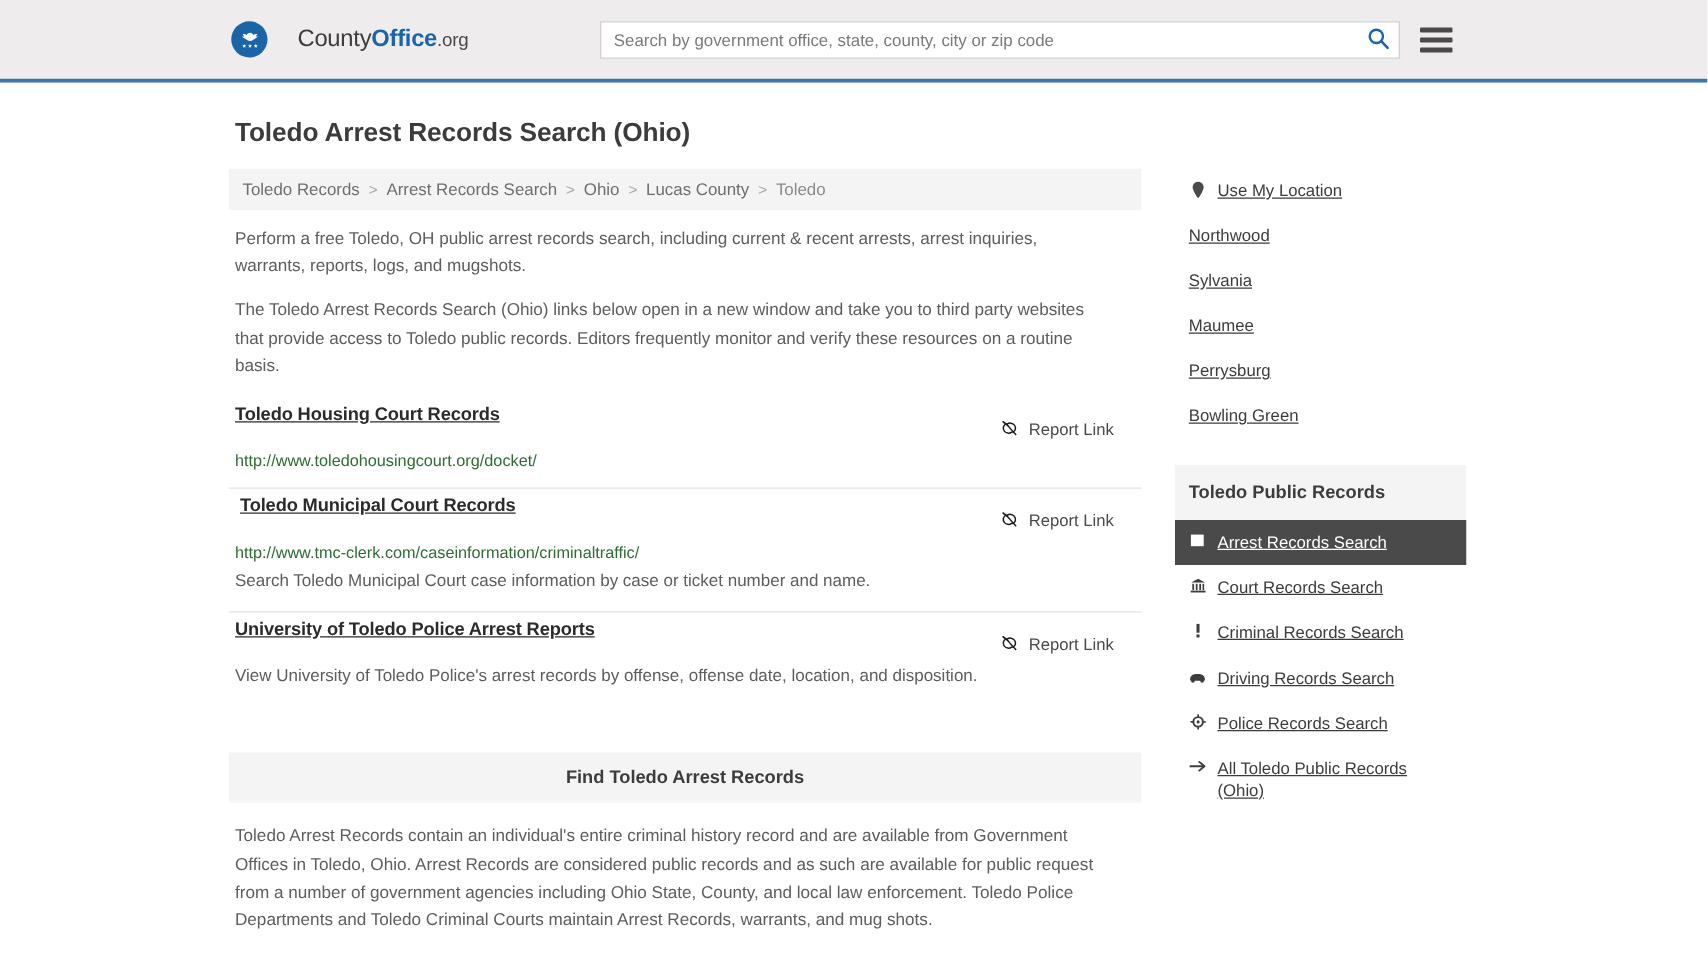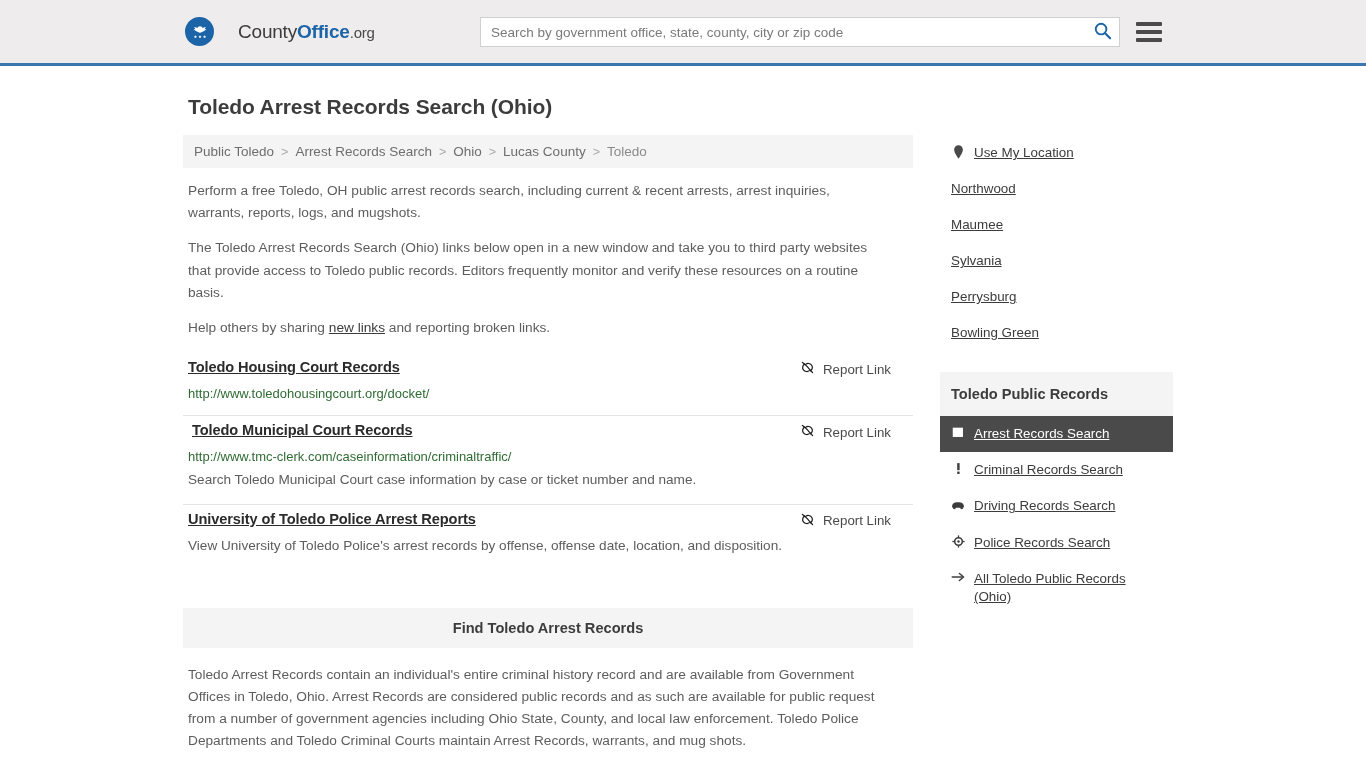--- a/index.html
+++ b/index.html
@@ -188,21 +188,21 @@
   .result.indented .result-title { margin-left: 9px; }
   .report-link {
     display: flex;
     align-items: center;
     gap: 8px;
     font-size: 13.3px;
     color: #4a4a4a;
     text-decoration: none;
     white-space: nowrap;
     margin-right: 22px;
-    margin-top: 1px;
+    margin-top: 11px;
   }
   .result-url {
     display: block;
     font-size: 13px;
     color: #2f6b33;
     margin: 8px 0 0 5px;
     text-decoration: none;
   }
   .result-desc {
     font-size: 13.6px;
@@ -308,35 +308,34 @@
 
 <div class="page">
 
   <h1 class="page-title">Toledo Arrest Records Search (Ohio)</h1>
 
   <div class="columns">
 
     <div class="main-col">
 
       <nav class="breadcrumb">
-        <a class="crumb" href="#">Public Toledo</a>
+        <a class="crumb" href="#">Toledo Records</a>
         <span class="crumb-sep">&gt;</span>
         <a class="crumb" href="#">Arrest Records Search</a>
         <span class="crumb-sep">&gt;</span>
         <a class="crumb" href="#">Ohio</a>
         <span class="crumb-sep">&gt;</span>
         <a class="crumb" href="#">Lucas County</a>
         <span class="crumb-sep">&gt;</span>
         <span class="crumb current">Toledo</span>
       </nav>
 
       <div class="intro">
         <p>Perform a free Toledo, OH public arrest records search, including current &amp; recent arrests, arrest inquiries, warrants, reports, logs, and mugshots.</p>
         <p>The Toledo Arrest Records Search (Ohio) links below open in a new window and take you to third party websites that provide access to Toledo public records. Editors frequently monitor and verify these resources on a routine basis.</p>
-        <p><span>Help others by sharing </span><a class="inline-link" href="#">new links</a><span> and reporting broken links.</span></p>
       </div>
 
       <div class="results">
 
         <div class="result">
           <div class="result-head">
             <a class="result-title" href="#">Toledo Housing Court Records</a>
             <a class="report-link" href="#">
               <span>
                 <svg width="15" height="15" viewBox="0 0 20 20" aria-hidden="true">
@@ -407,24 +406,24 @@
               <svg width="11" height="14" viewBox="0 0 12 16" aria-hidden="true">
                 <path d="M6 0.4C3.2 0.4 1 2.6 1 5.4c0 3.5 5 10.2 5 10.2s5-6.7 5-10.2C11 2.6 8.8.4 6 .4z" fill="#4a4a4a"></path>
               </svg>
             </span>
             <a href="#">Use My Location</a>
           </li>
           <li class="side-item">
             <a href="#">Northwood</a>
           </li>
           <li class="side-item">
+            <a href="#">Sylvania</a>
+          </li>
+          <li class="side-item">
             <a href="#">Maumee</a>
-          </li>
-          <li class="side-item">
-            <a href="#">Sylvania</a>
           </li>
           <li class="side-item">
             <a href="#">Perrysburg</a>
           </li>
           <li class="side-item">
             <a href="#">Bowling Green</a>
           </li>
         </ul>
       </div>
 
@@ -436,20 +435,33 @@
 
           <li class="side-item active">
             <span class="side-icon">
               <svg width="13" height="13" viewBox="0 0 14 14" aria-hidden="true">
                 <rect x="0.8" y="1.8" width="11" height="10" fill="#ffffff"></rect>
               </svg>
             </span>
             <a href="#">Arrest Records Search</a>
           </li>
 
+          <li class="side-item">
+            <span class="side-icon">
+              <svg width="13" height="13" viewBox="0 0 14 14" aria-hidden="true">
+                <path d="M7 1 L13 4.4 H1 Z" fill="#3c3c3c"></path>
+                <rect x="2" y="5.4" width="1.5" height="5.4" fill="#3c3c3c"></rect>
+                <rect x="5" y="5.4" width="1.5" height="5.4" fill="#3c3c3c"></rect>
+                <rect x="8" y="5.4" width="1.5" height="5.4" fill="#3c3c3c"></rect>
+                <rect x="10.8" y="5.4" width="1.4" height="5.4" fill="#3c3c3c"></rect>
+                <rect x="0.6" y="11.3" width="12.8" height="1.6" fill="#3c3c3c"></rect>
+              </svg>
+            </span>
+            <a href="#">Court Records Search</a>
+          </li>
 
           <li class="side-item">
             <span class="side-icon">
               <svg width="13" height="13" viewBox="0 0 14 14" aria-hidden="true">
                 <rect x="5.6" y="1.2" width="2.6" height="7.6" fill="#3c3c3c"></rect>
                 <rect x="5.6" y="10.3" width="2.6" height="2.6" fill="#3c3c3c"></rect>
               </svg>
             </span>
             <a href="#">Criminal Records Search</a>
           </li>

